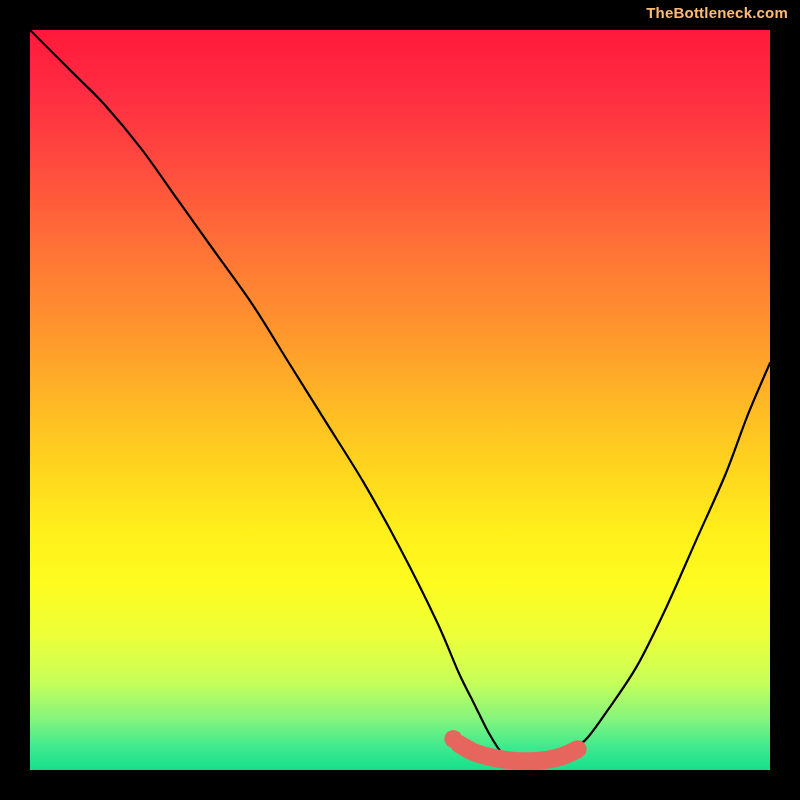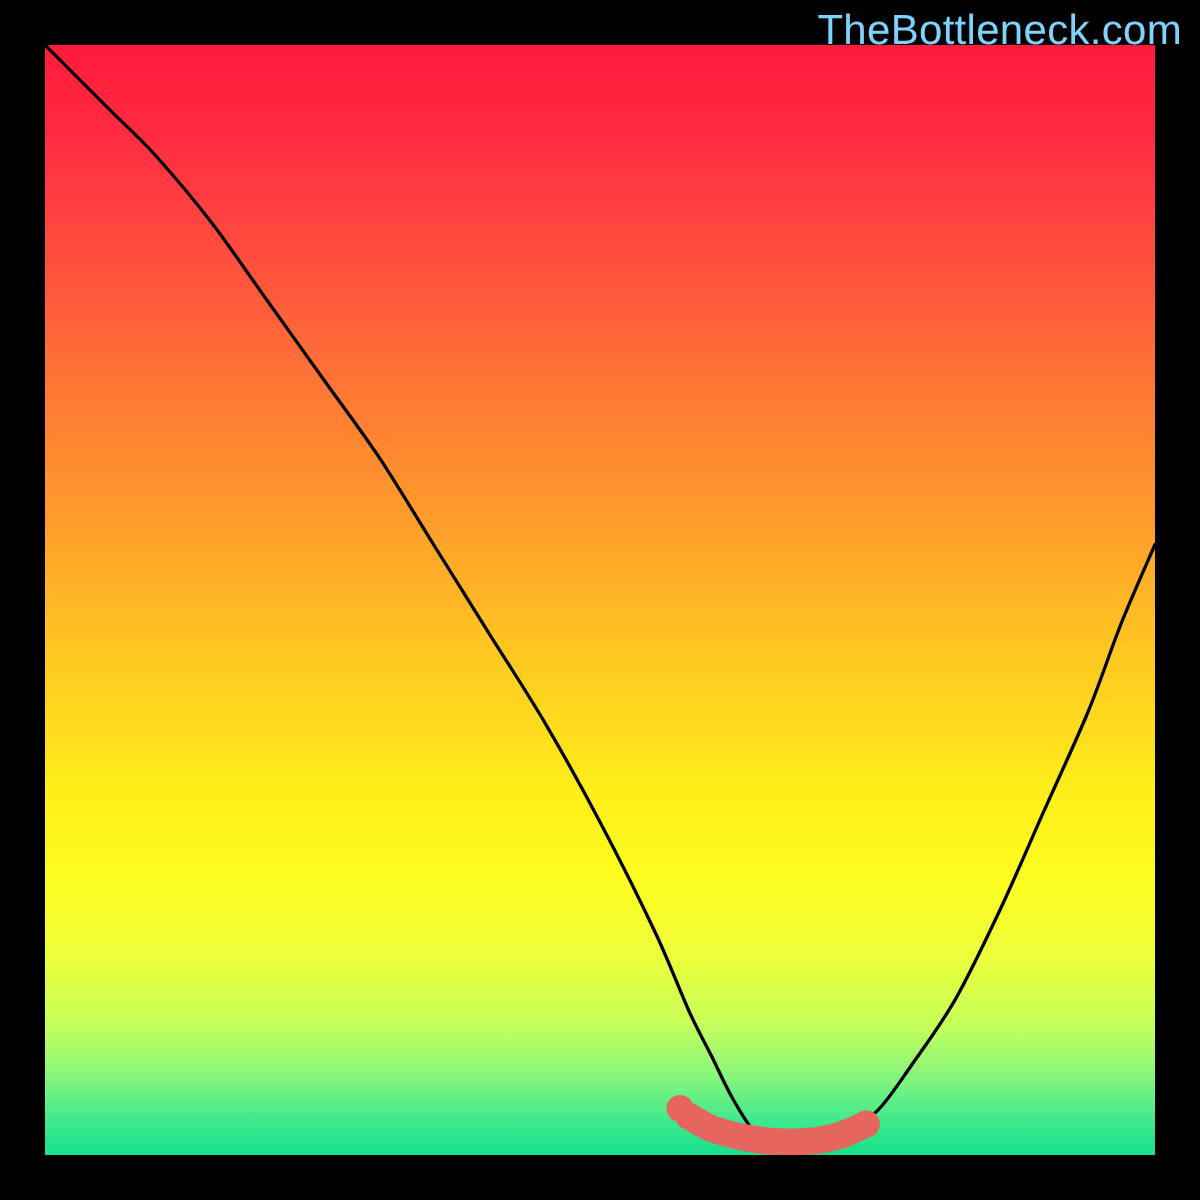--- a/index.html
+++ b/index.html
@@ -15,23 +15,23 @@
     left: 0; top: 0;
     width: 800px;
     height: 800px;
     background: #000;
   }
   .watermark {
     position: absolute;
     top: 4px;
     right: 12px;
     font-family: Arial, Helvetica, sans-serif;
-    font-size: 28px;
-    font-weight: 400;
-    color: #7dd3fc;
+    font-size: 15px;
+    font-weight: 700;
+    color: #fdba74;
     letter-spacing: 0.2px;
   }
   svg {
     position: absolute;
     left: 0; top: 0;
   }
 </style>
 </head>
 <body>
 

